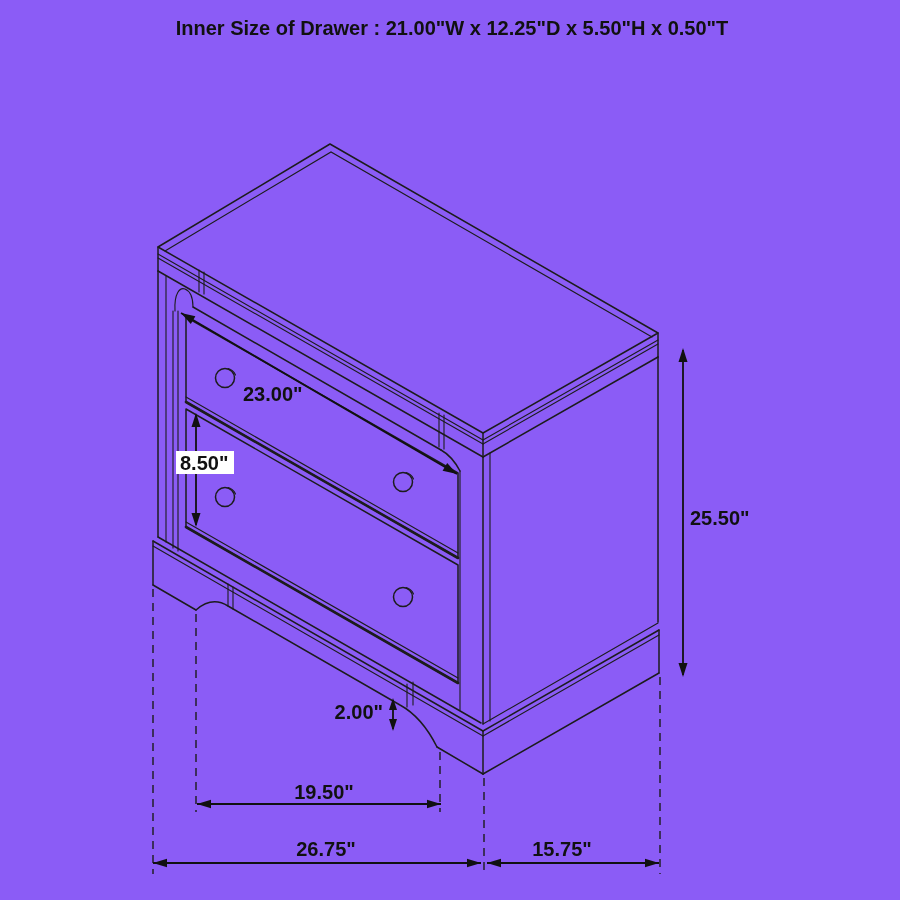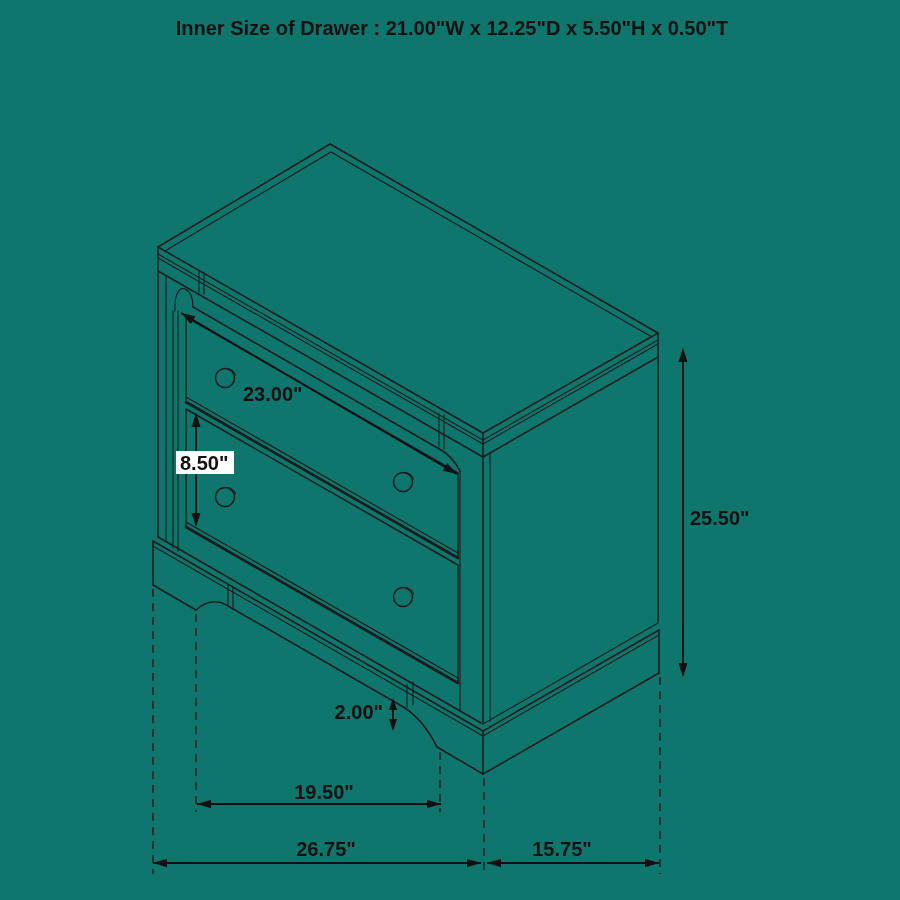--- a/index.html
+++ b/index.html
@@ -1,16 +1,16 @@
 <!DOCTYPE html>
 <html><head>
 <meta charset="utf-8">
 <style>
   html,body{margin:0;padding:0;background:#ffffff;}
-  .stage{position:relative;width:900px;height:900px;background:#0f766e;overflow:hidden;
+  .stage{position:relative;width:900px;height:900px;background:#8b5cf6;overflow:hidden;
          font-family:"Liberation Sans",sans-serif;}
   svg{position:absolute;left:0;top:0;}
   svg text{font-family:"Liberation Sans","DejaVu Sans",sans-serif;font-weight:bold;fill:#111;}
   .t-title{font-size:20px;letter-spacing:0px;}
   .t-dim{font-size:20px;}
   .ln{stroke:#1c1c1c;stroke-width:1.5;fill:none;stroke-linecap:round;stroke-linejoin:round;}
   .ln-thin{stroke:#1c1c1c;stroke-width:1.1;fill:none;stroke-linecap:round;}
   .ln-thick{stroke:#1c1c1c;stroke-width:2.6;fill:none;stroke-linecap:round;}
   .ln-dash{stroke:#1c1c1c;stroke-width:1.4;fill:none;stroke-dasharray:8 6;}
   .ln-dim{stroke:#111;stroke-width:1.8;fill:none;}

